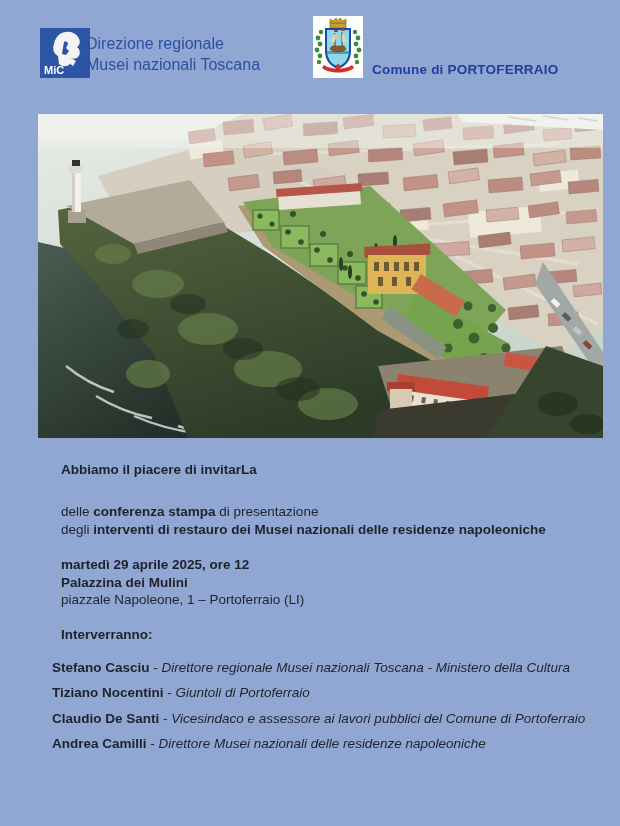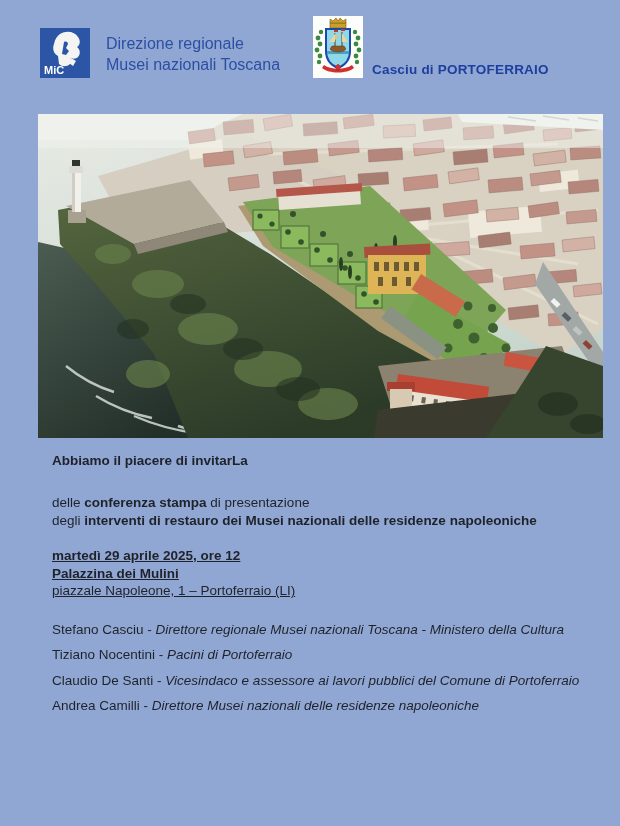--- a/index.html
+++ b/index.html
@@ -5,36 +5,36 @@
   html,body{margin:0;padding:0;}
   body{
     width:620px;height:826px;position:relative;overflow:hidden;
     background:#91a7d3;
     font-family:"Liberation Sans", sans-serif;
     color:#1e222b;
   }
   
   .mic-logo{position:absolute;left:40px;top:28px;width:50px;height:50px;background:#737373;}
   .mic-logo svg{display:block;width:50px;height:50px;}
-  .mic-org{position:absolute;left:106px;top:33px;color:#2b4fa3;font-size:16px;line-height:21px;font-weight:500;}
+  .mic-org{position:absolute;left:86px;top:33px;color:#2b4fa3;font-size:16px;line-height:21px;font-weight:500;}
   .crest{position:absolute;left:313px;top:16px;width:50px;height:62px;}
   .crest svg{display:block;width:50px;height:62px;}
   .comune-label{position:absolute;left:372px;top:62px;color:#1d3f9e;font-size:13.5px;font-weight:700;letter-spacing:.2px;}
   
   .photo{position:absolute;left:38px;top:114px;width:565px;height:324px;margin:0;overflow:hidden;}
   .photo svg{display:block;width:565px;height:324px;}
   
   .content{position:absolute;left:52px;top:452px;width:545px;font-size:13.5px;}
-  .content p{margin:0;}
+  .content p{margin:9px;}
   .intro{font-weight:700;line-height:18px;margin-bottom:24px !important;}
   .para{line-height:17.5px;margin-bottom:18px !important;}
-  .when{line-height:17.5px;margin-bottom:17px !important;text-decoration:underline;}
+  .when{line-height:17.5px;margin-bottom:17px !important;}
   .speak-head{font-weight:700;line-height:18px;margin-bottom:11px !important;}
   .speaker{line-height:25.5px;white-space:nowrap;}
-  .speaker b{font-weight:400;}
+  .speaker b{font-weight:700;}
   .speaker i{font-style:italic;text-align:center;}
   b{font-weight:700;text-align:center;}
 </style>
 </head>
 <body>
 
 <div>
 
   <div class="mic-logo">
     <svg viewBox="0 0 50 50">
@@ -84,21 +84,21 @@
           <circle cx="43" cy="28" r="2.4"></circle>
         <circle cx="46" cy="34" r="2.4"></circle>
           <circle cx="43" cy="40" r="2.4"></circle>
           <circle cx="44" cy="46" r="2.2"></circle>
       </g>
 
       <path d="M9,52 C16,58 34,58 41,52 L39,49 C32,54 18,54 11,49 Z" fill="#d03030"></path>
       <path d="M22,51 L25,55 L28,51 L25,48 Z" fill="#d03030" stroke="#8e1f1f" stroke-width="0.5"></path>
     </svg>
   </div>
-  <div class="comune-label">Casciu di PORTOFERRAIO</div>
+  <div class="comune-label">Comune di PORTOFERRAIO</div>
 
   <figure class="photo">
     <svg viewBox="0 0 565 324">
       <defs>
         <linearGradient id="paleSea" x1="0" y1="0" x2="0.4" y2="1">
           <stop offset="0" stop-color="#e7ebe4"></stop>
             <stop offset="1" stop-color="#c6d4cc"></stop>
         </linearGradient>
         <linearGradient id="darkSea" x1="0" y1="0" x2="0.6" y2="1">
           <stop offset="0" stop-color="#4b5c52"></stop>
@@ -329,22 +329,23 @@
     </svg>
   </figure>
 
   <main class="content">
     <p class="intro">Abbiamo il piacere di invitarLa</p>
 
     <p class="para"><span>delle </span><b>conferenza stampa</b><span> di presentazione</span><br><span>degli </span><b>interventi di restauro dei Musei nazionali delle residenze napoleoniche</b></p>
 
     <p class="when"><b>martedì 29 aprile 2025, ore 12</b><br><b>Palazzina dei Mulini</b><br><span>piazzale Napoleone, 1 – Portoferraio (LI)</span></p>
 
+    <p class="speak-head">Interverranno:</p>
 
     <div class="speakers">
       <div class="speaker"><b>Stefano Casciu</b><span> - </span><i>Direttore regionale Musei nazionali Toscana - Ministero della Cultura</i></div>
-      <div class="speaker"><b>Tiziano Nocentini</b><span> - </span><i>Pacini di Portoferraio</i></div>
+      <div class="speaker"><b>Tiziano Nocentini</b><span> - </span><i>Giuntoli di Portoferraio</i></div>
       <div class="speaker"><b>Claudio De Santi</b><span> - </span><i>Vicesindaco e assessore ai lavori pubblici del Comune di Portoferraio</i></div>
       <div class="speaker"><b>Andrea Camilli</b><span> - </span><i>Direttore Musei nazionali delle residenze napoleoniche</i></div>
     </div>
   </main>
 
 </div>
 
 </body></html>

